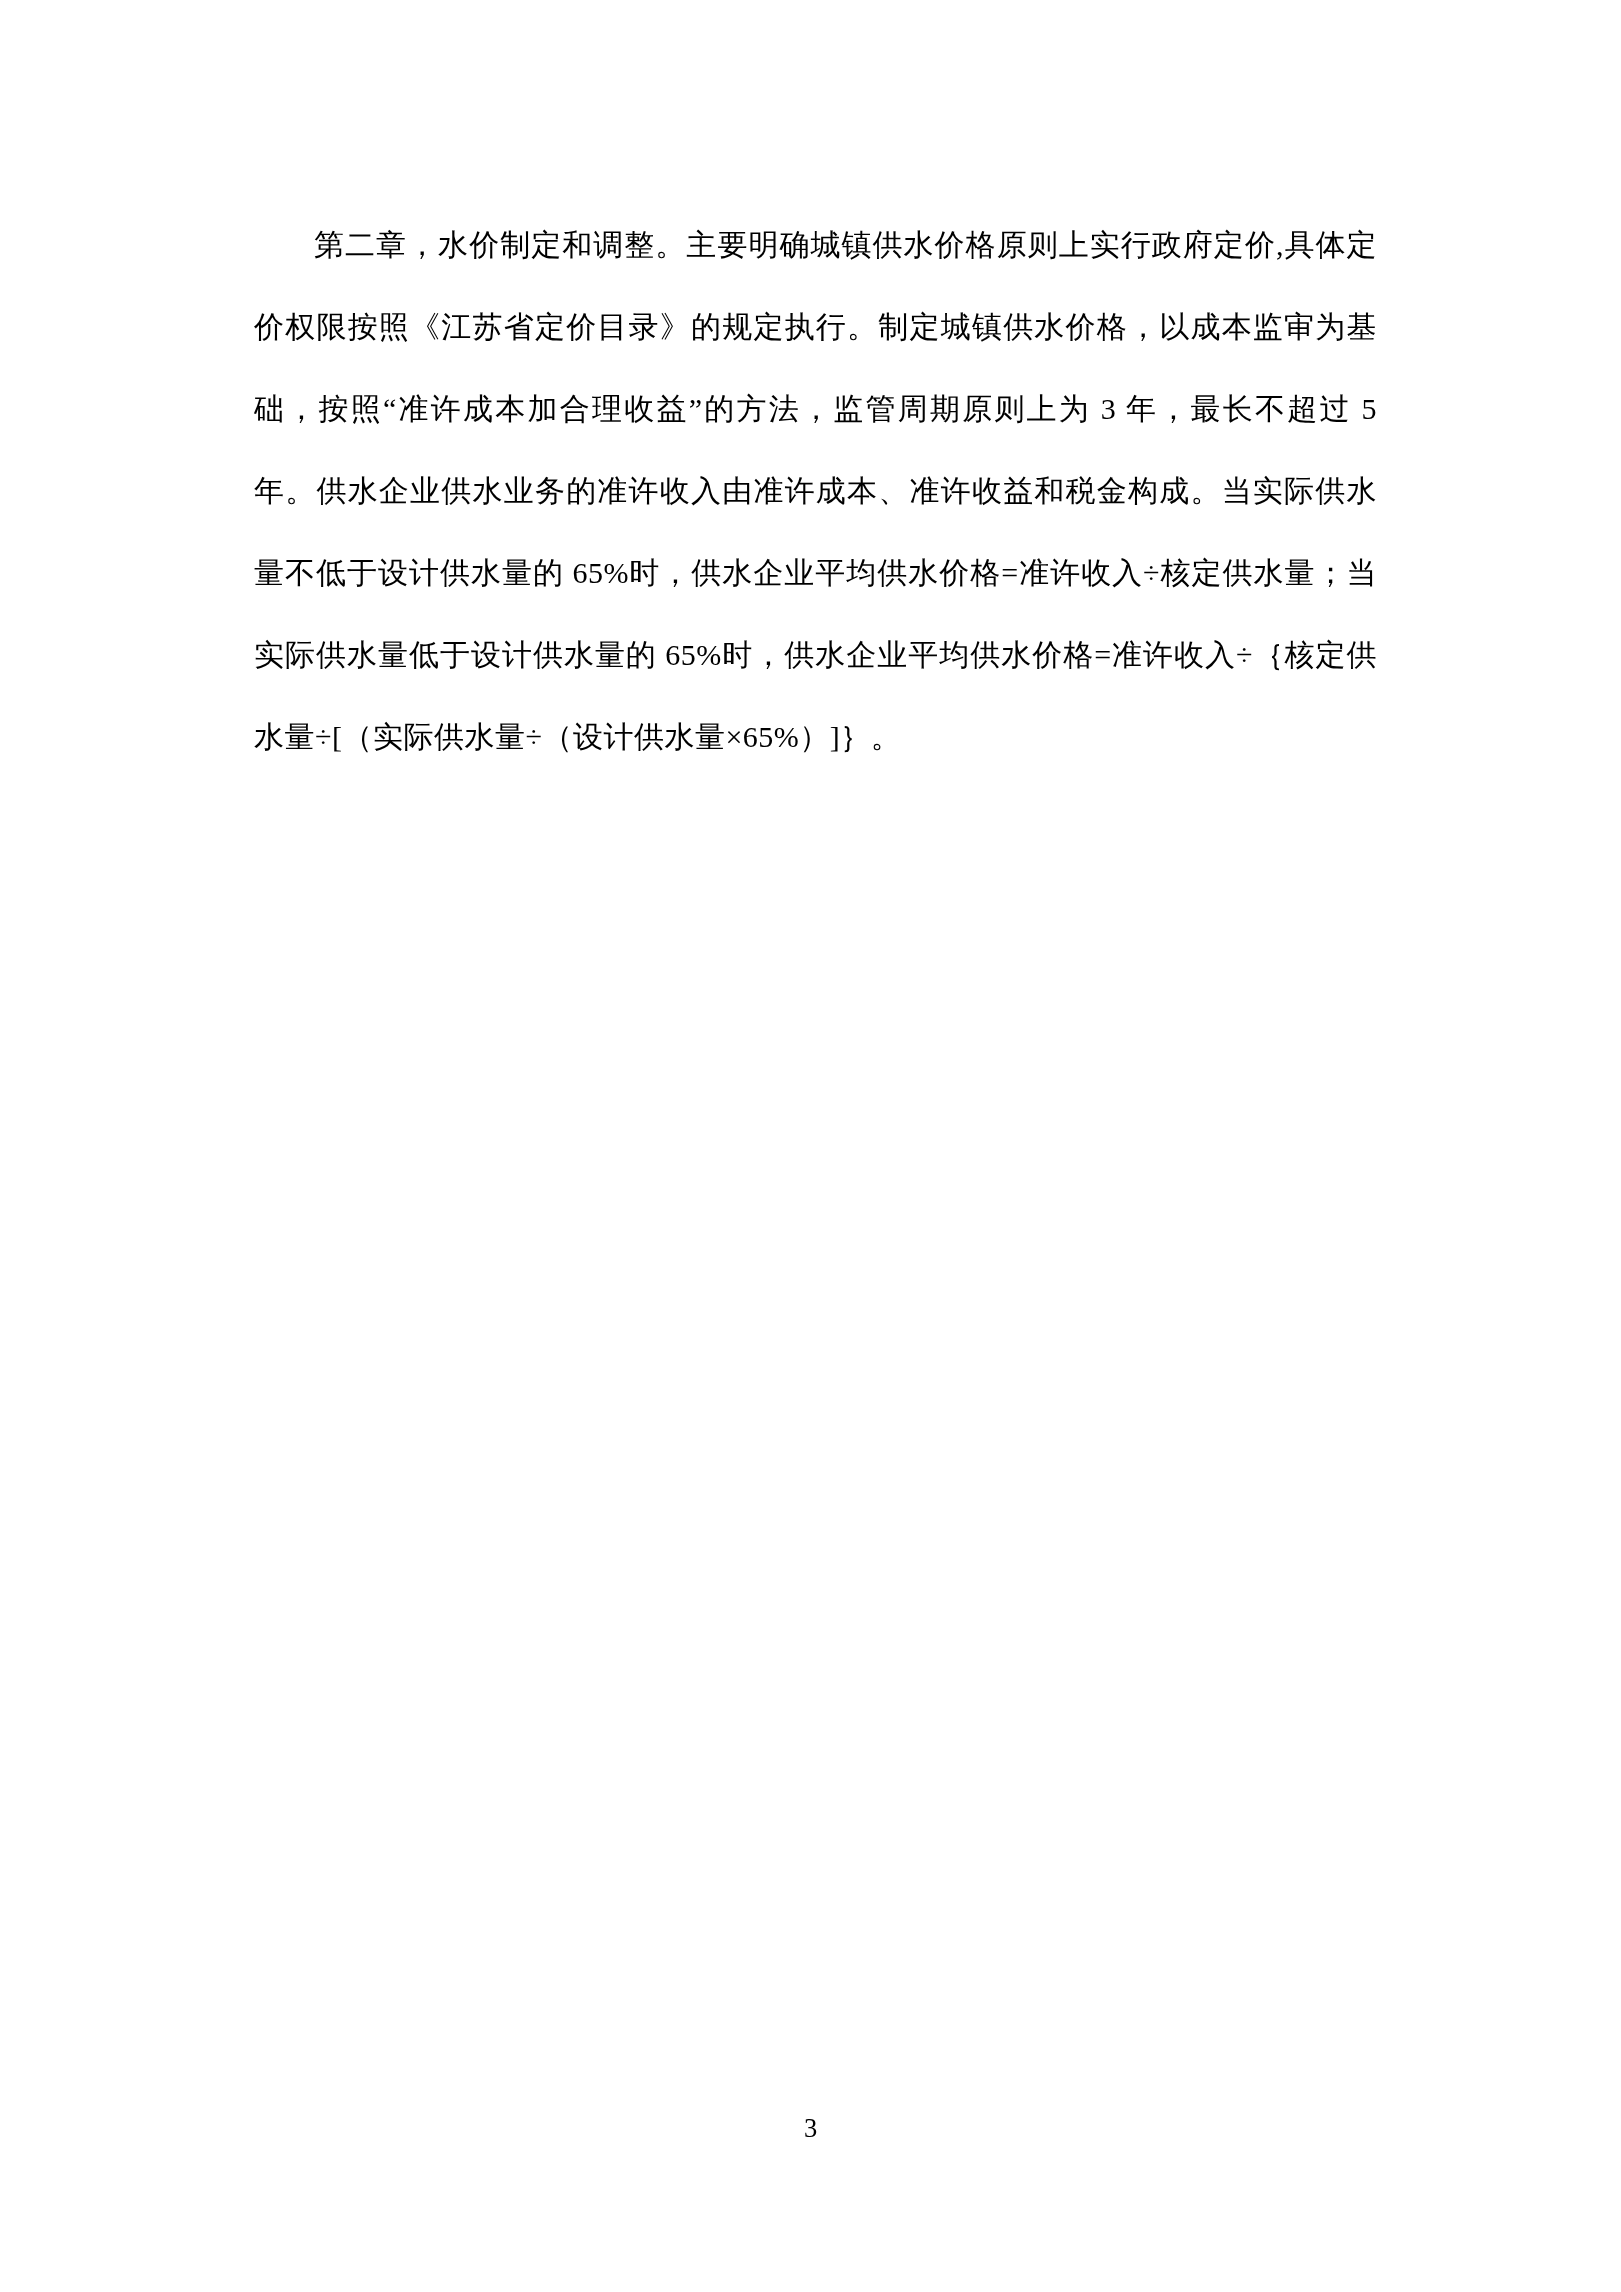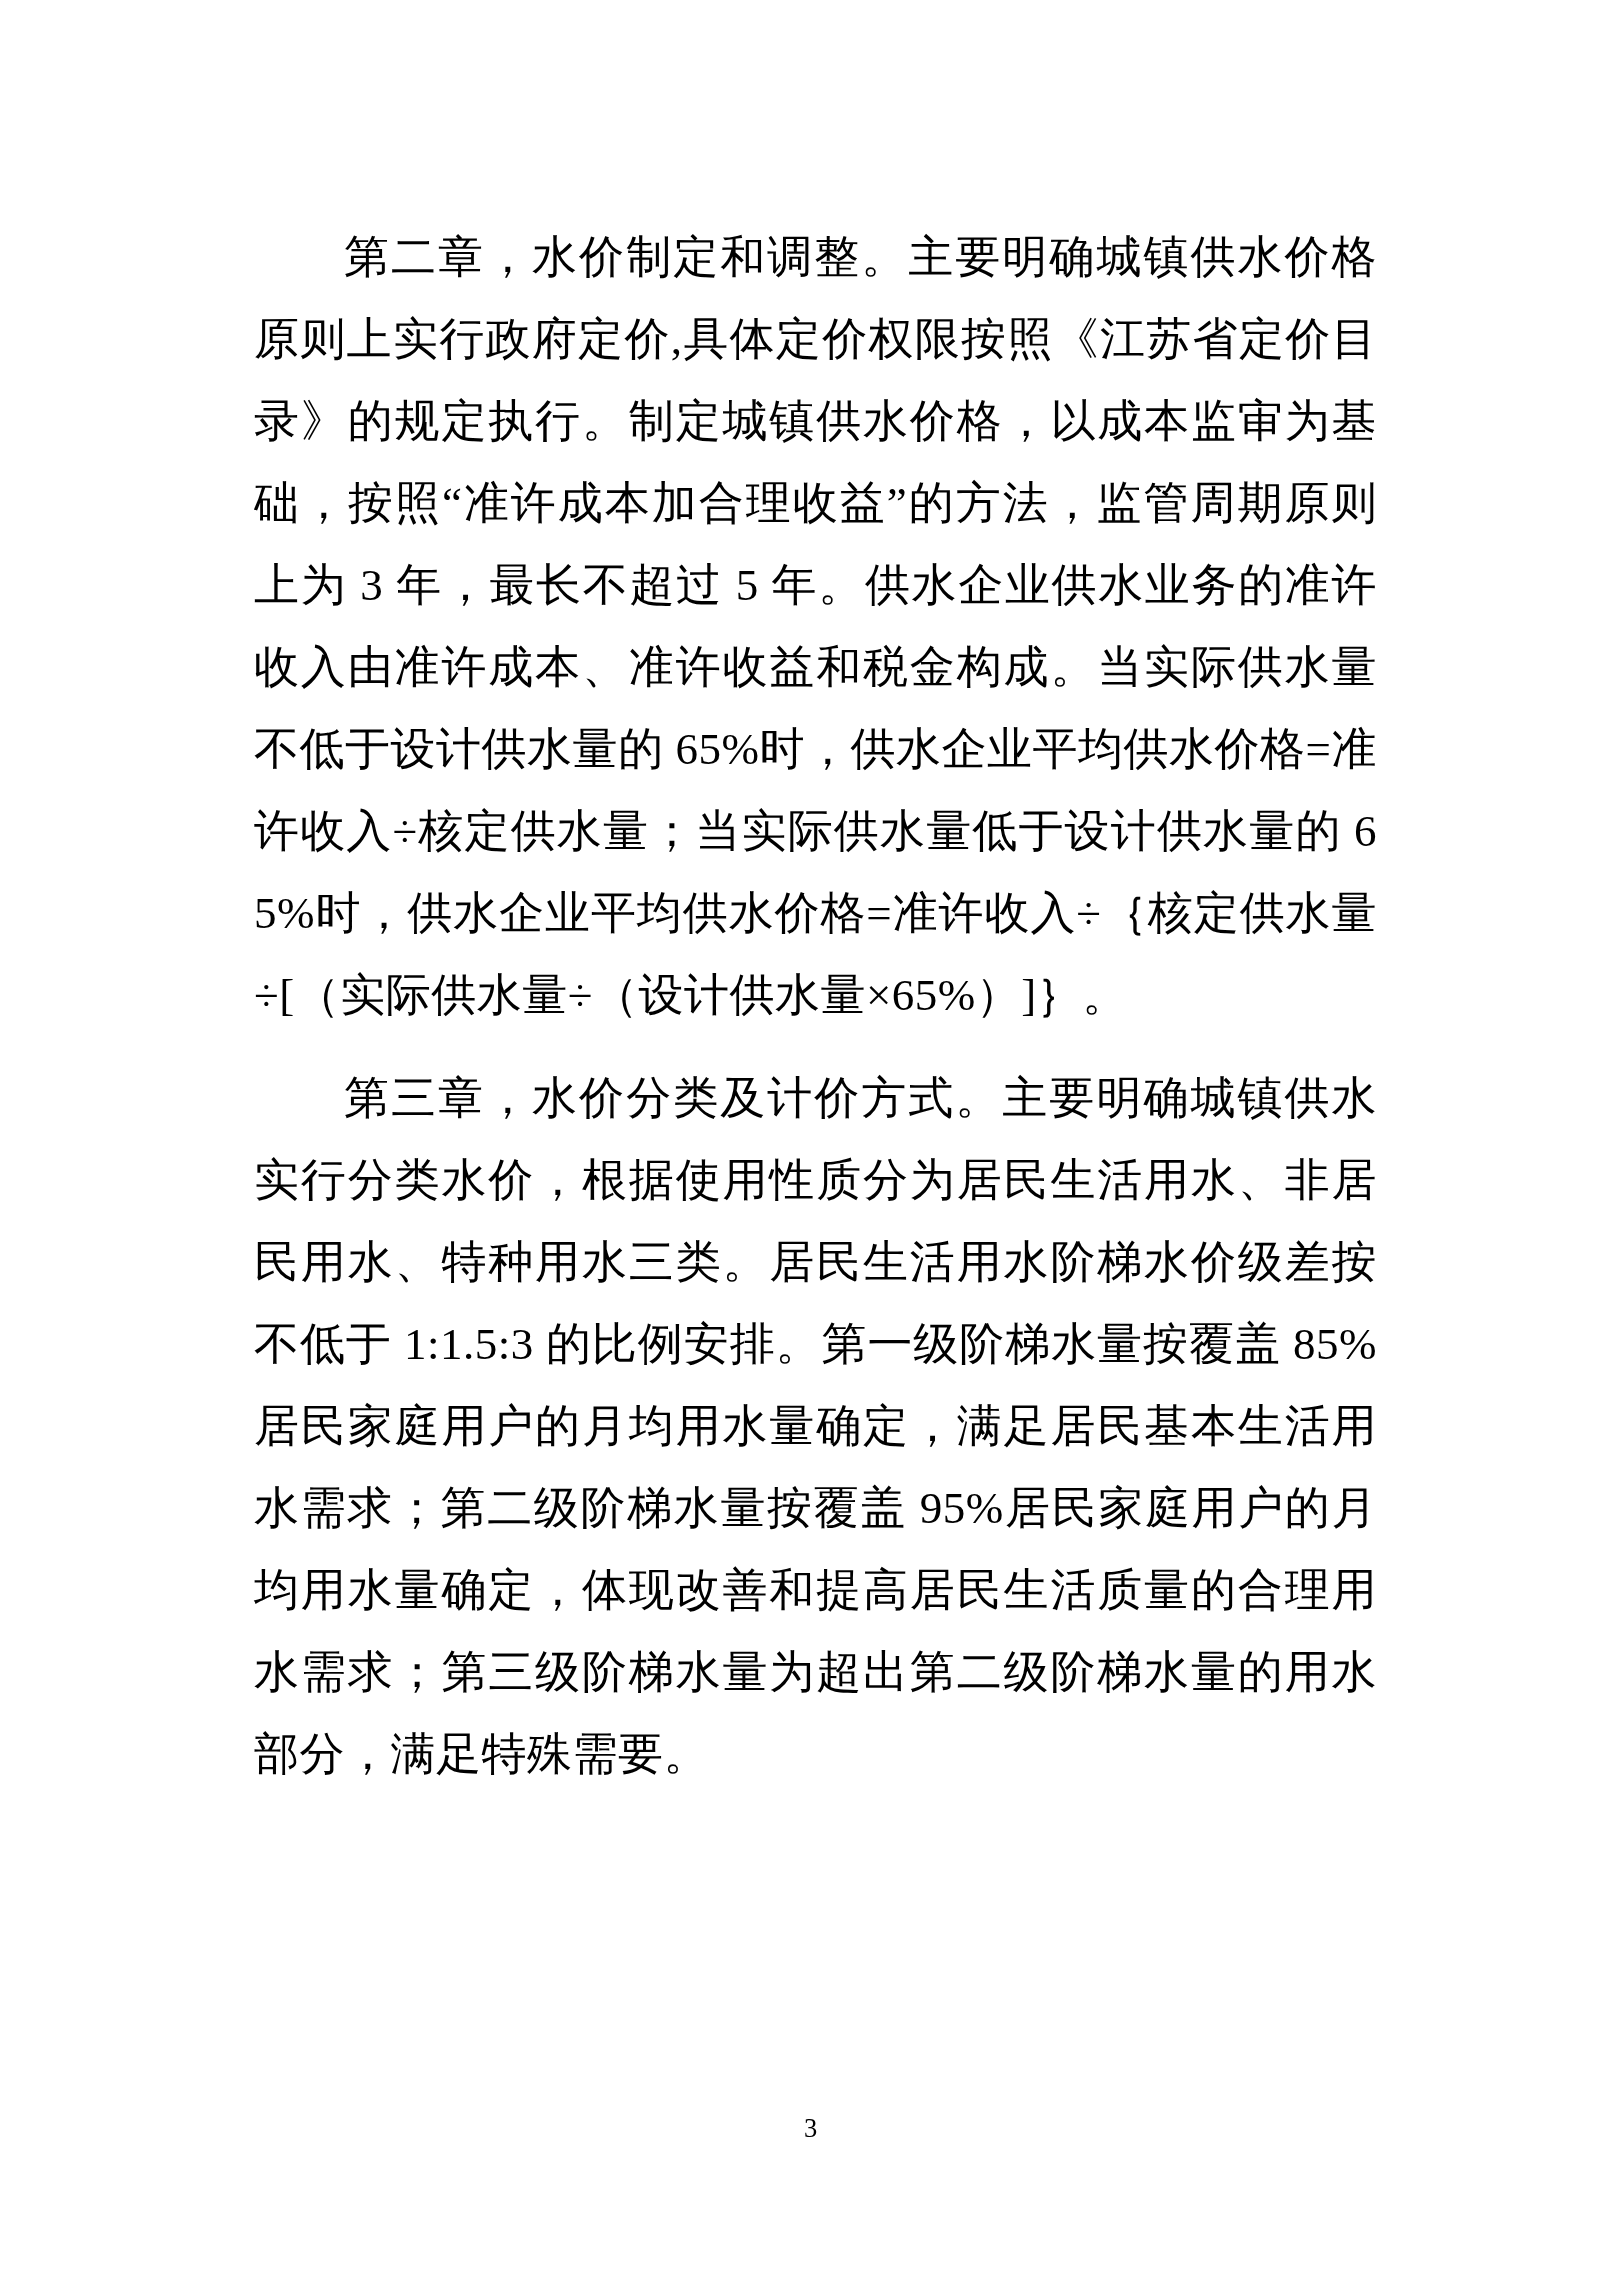--- a/index.html
+++ b/index.html
@@ -12,23 +12,23 @@
     width: 1621px;
     height: 2293px;
     background: #ffffff;
     color: #000000;
     font-family: "Liberation Serif", serif;
     overflow: hidden;
   }
   .content {
     position: absolute;
     left: 254px;
-    top: 216px;
+    top: 204px;
     width: 1123px;
-    font-size: 45px;
+    font-size: 30px;
     line-height: 82px;
     text-align: justify;
     text-justify: inter-ideograph;
     letter-spacing: 0.5px;
   }
   .content p {
     margin: 0 0 20.6px 0;
     text-indent: 2em;
     word-break: break-all;
   }
@@ -44,17 +44,16 @@
     font-size: 26.5px;
     line-height: 31px;
   }
 </style>
 </head>
 <body>
 
 <div class="page">
   <div class="content">
     <p>第二章，水价制定和调整。主要明确城镇供水价格原则上实行政府定价,具体定价权限按照《江苏省定价目录》的规定执行。制定城镇供水价格，以成本监审为基础，按照“准许成本加合理收益”的方法，监管周期原则上为 3 年，最长不超过 5 年。供水企业供水业务的准许收入由准许成本、准许收益和税金构成。当实际供水量不低于设计供水量的 65%时，供水企业平均供水价格=准许收入÷核定供水量；当实际供水量低于设计供水量的 65%时，供水企业平均供水价格=准许收入÷｛核定供水量÷[（实际供水量÷（设计供水量×65%）]｝。</p>
-    <p>第三章，水价分类及计价方式。主要明确城镇供水实行分类水价，根据使用性质分为居民生活用水、非居民用水、特种用水三类。居民生活用水阶梯水价级差按不低于 1:1.5:3 的比例安排。第一级阶梯水量按覆盖 85%居民家庭用户的月均用水量确定，满足居民基本生活用水需求；第二级阶梯水量按覆盖 95%居民家庭用户的月均用水量确定，体现改善和提高居民生活质量的合理用水需求；第三级阶梯水量为超出第二级阶梯水量的用水部分，满足特殊需要。</p>
   </div>
   <div class="page-number">3</div>
 </div>
 
 
 </body></html>

